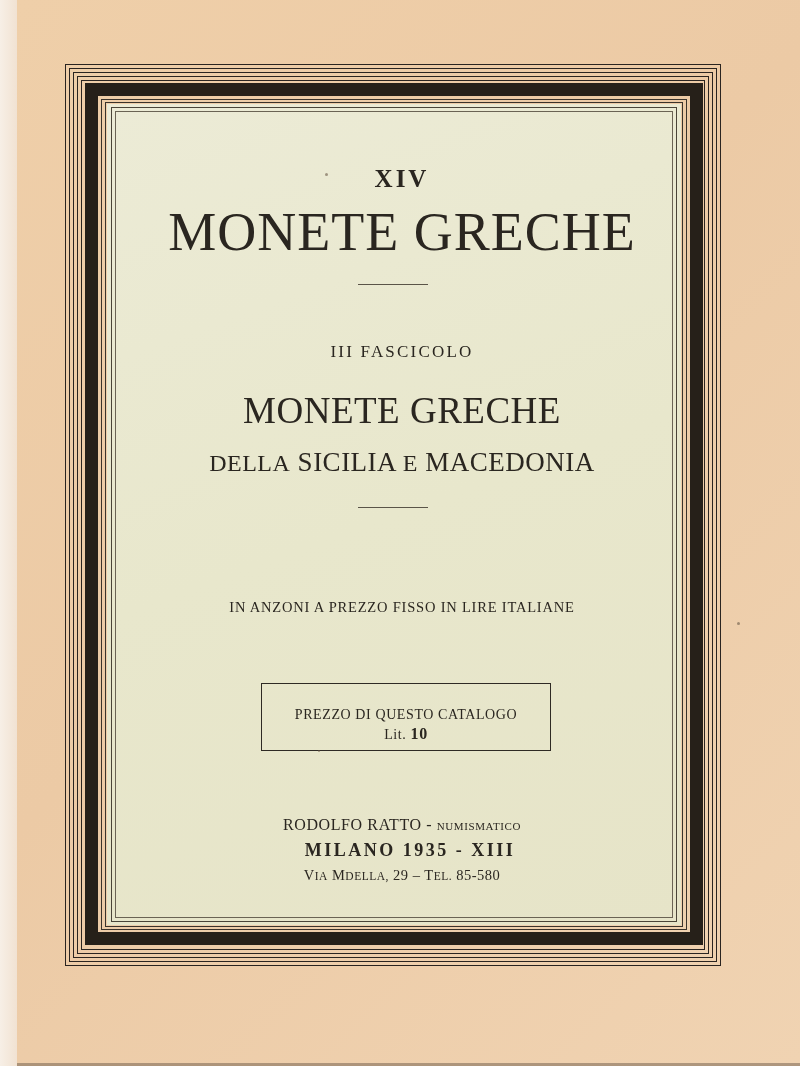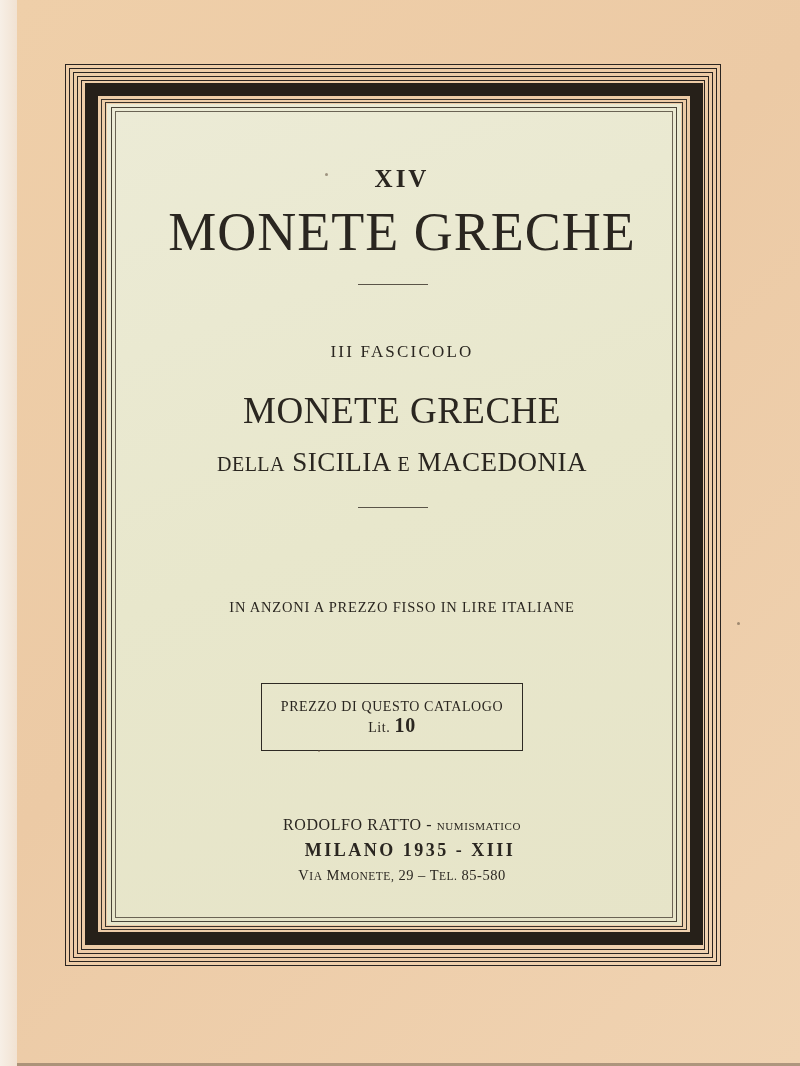--- a/index.html
+++ b/index.html
@@ -44,30 +44,30 @@
     position: absolute; left: 8px; width: 100%; text-align: center; white-space: nowrap;
     letter-spacing: 0.5px;
   }
   .series-number { top: 54px; font-size: 25px; font-weight: bold; letter-spacing: 3px; }
   .main-title { top: 90px; font-size: 54px; letter-spacing: 1px; font-weight: normal; }
   .rule { position: absolute; height: 1px; background: #5a5448; }
   .rule1 { left: 243px; width: 70px; top: 173px; }
   .fascicle { top: 231px; font-size: 17px; letter-spacing: 2.2px; }
   .subtitle { top: 278px; font-size: 37px; letter-spacing: 0.5px; }
   .subtitle2 { top: 336px; font-size: 27px; }
-  .subtitle2 .small { font-size: 20px; }
+  .subtitle2 .small { font-size: 24px; }
   .rule2 { left: 243px; width: 70px; top: 396px; }
   .sale { top: 488px; font-size: 14.5px; letter-spacing: 0.8px; }
   .price-box {
-    position: absolute; left: 146px; top: 572px; width: 262px; height: 68px;
+    position: absolute; left: 146px; top: 572px; width: 290px; height: 68px;
     border: 1.5px solid #2e2a24; box-sizing: border-box;
-    text-align: center; font-size: 14px; line-height: 19px; padding-top: 13px;
+    text-align: center; font-size: 14px; line-height: 19px; padding-top: 21px;
     letter-spacing: 0.6px;
   }
-  .price-box .lit-value { font-weight: bold; font-size: 20px; }
+  .price-box .lit-value { font-weight: bold; font-size: 16px; }
   .publisher { top: 705px; font-size: 16px; letter-spacing: 0.6px; }
   .publisher .small { font-size: 11px; }
   .city { top: 729px; font-size: 18px; font-weight: bold; letter-spacing: 2.5px; padding-left: 8px; }
   .address { top: 756px; font-size: 14.5px; letter-spacing: 0.5px; }
   .address .small { font-size: 11.5px; margin-top: 28px; }
   .specks { position: absolute; width: 3px; height: 3px; border-radius: 50%; background: #6a5a48; opacity: .6; }
 </style>
 </head>
 <body>
 
@@ -111,19 +111,19 @@
       <span class="lit-value">10</span>
     </div>
   </div>
 
   <div class="line publisher">
     <span>RODOLFO RATTO</span><span> - </span><span class="small">NUMISMATICO</span>
   </div>
   <div class="line city">MILANO 1935 - XIII</div>
   <div class="line address">
     <span>V</span><span class="small">IA</span>
-    <span>M</span><span class="small">MONETE,</span><span> 29 – </span><span>T</span><span class="small">EL.</span><span> 85-580</span>
+    <span>M</span><span class="small">DELLA,</span><span> 29 – </span><span>T</span><span class="small">EL.</span><span> 85-580</span>
   </div>
 </div>
 
 <div class="specks" style="left:325px; top:173px;"></div>
 <div class="specks" style="left:737px; top:622px;"></div>
 <div class="specks" style="left:318px; top:750px; width:2px; height:2px;"></div>
 
 </body></html>

